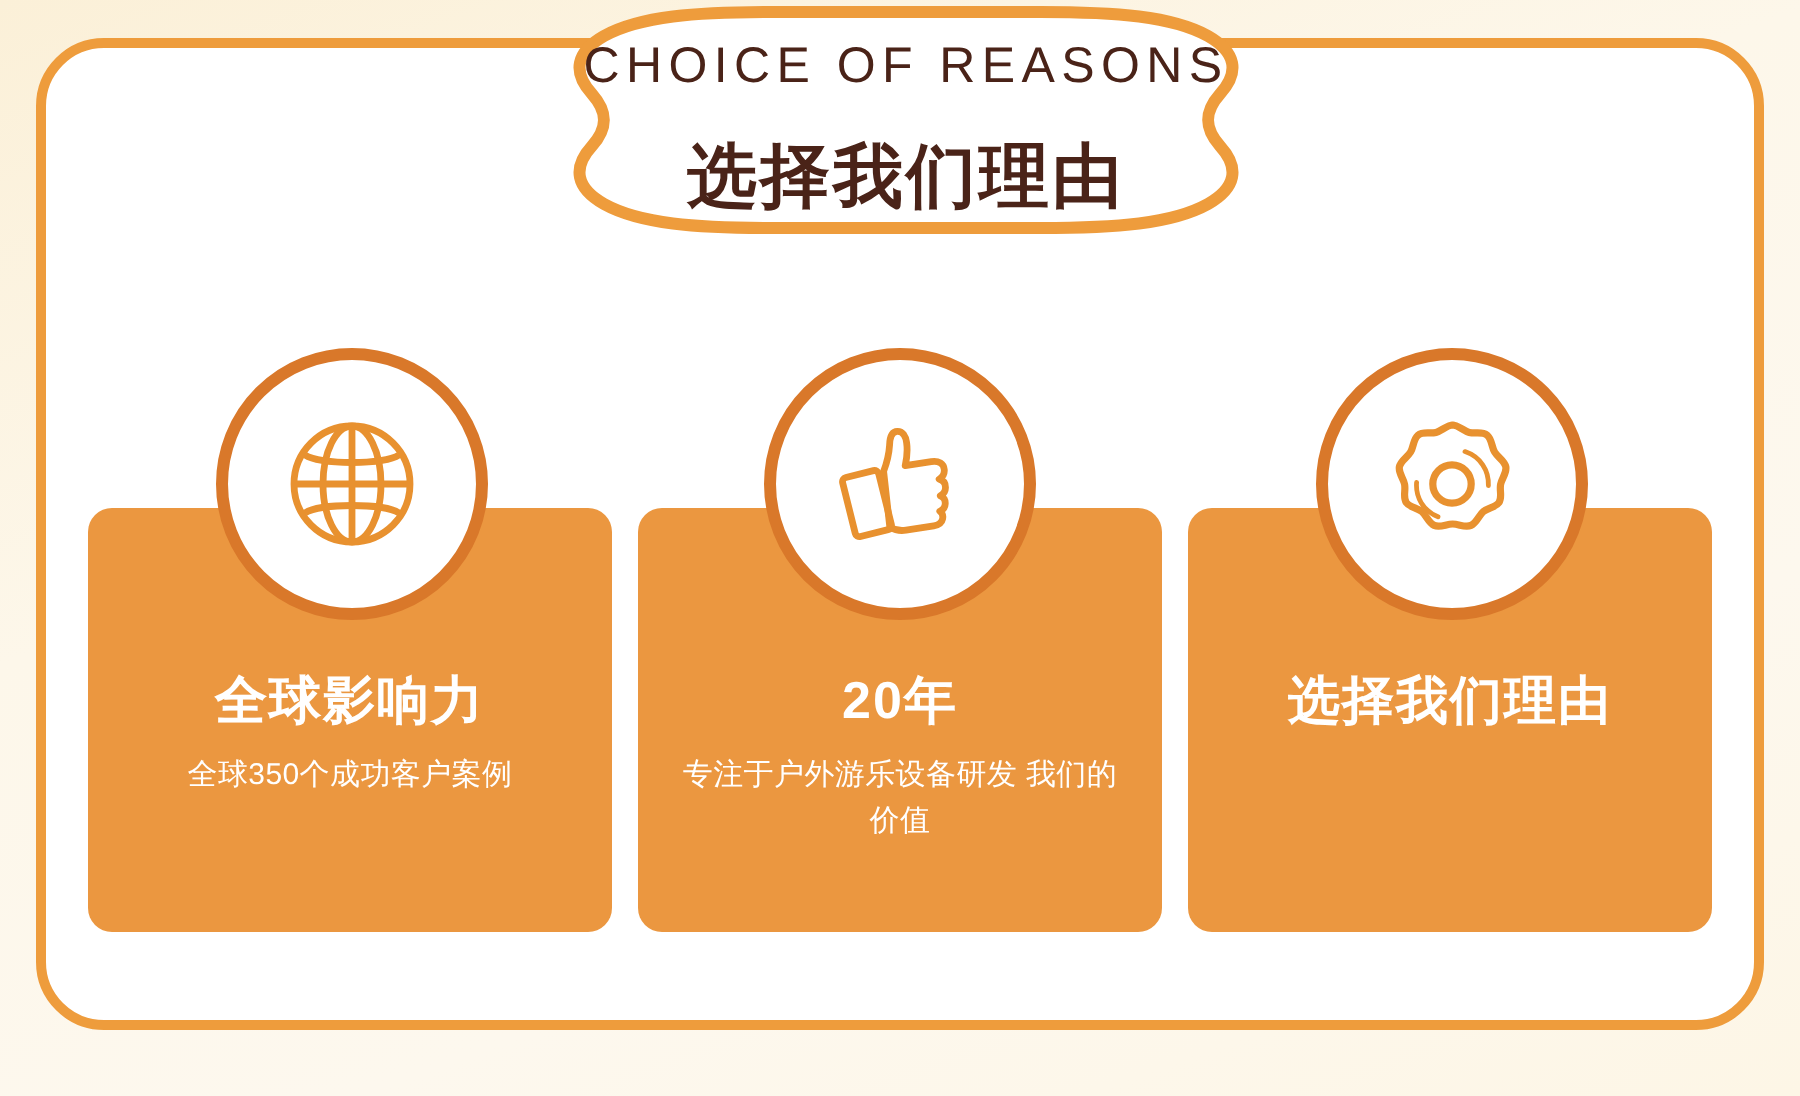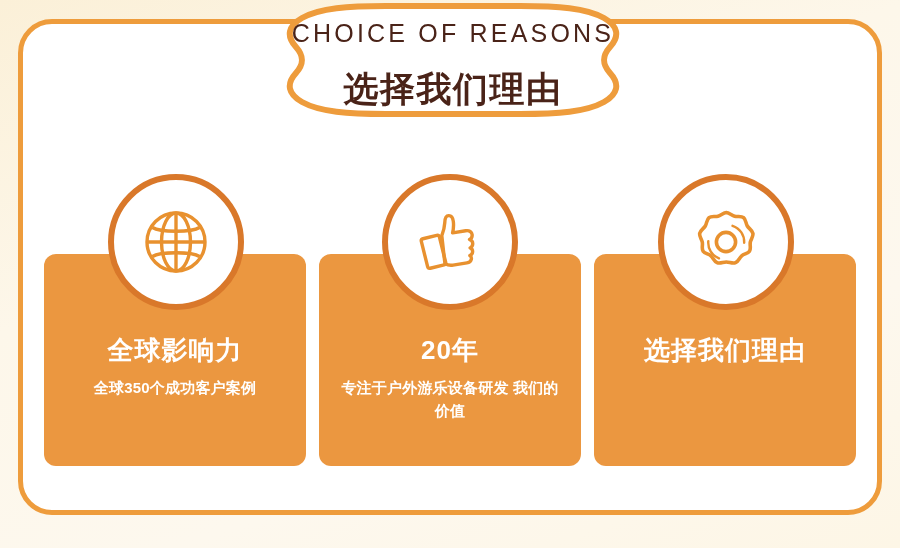--- a/index.html
+++ b/index.html
@@ -104,21 +104,21 @@
     font-weight: 700;
     color: #ffffff;
     line-height: 1.1;
     letter-spacing: 1px;
     text-align: center;
     white-space: nowrap;
   }
   .card-desc {
     margin-top: 11px;
     font-size: 15px;
-    font-weight: 700;
+    font-weight: 400;
     color: #ffffff;
     line-height: 1.55;
     text-align: center;
     letter-spacing: 0.2px;
     max-width: 100%;
   }
   .card:nth-child(3) .card-desc { line-height: 1.5; }
 
   
   .icon-circle {

